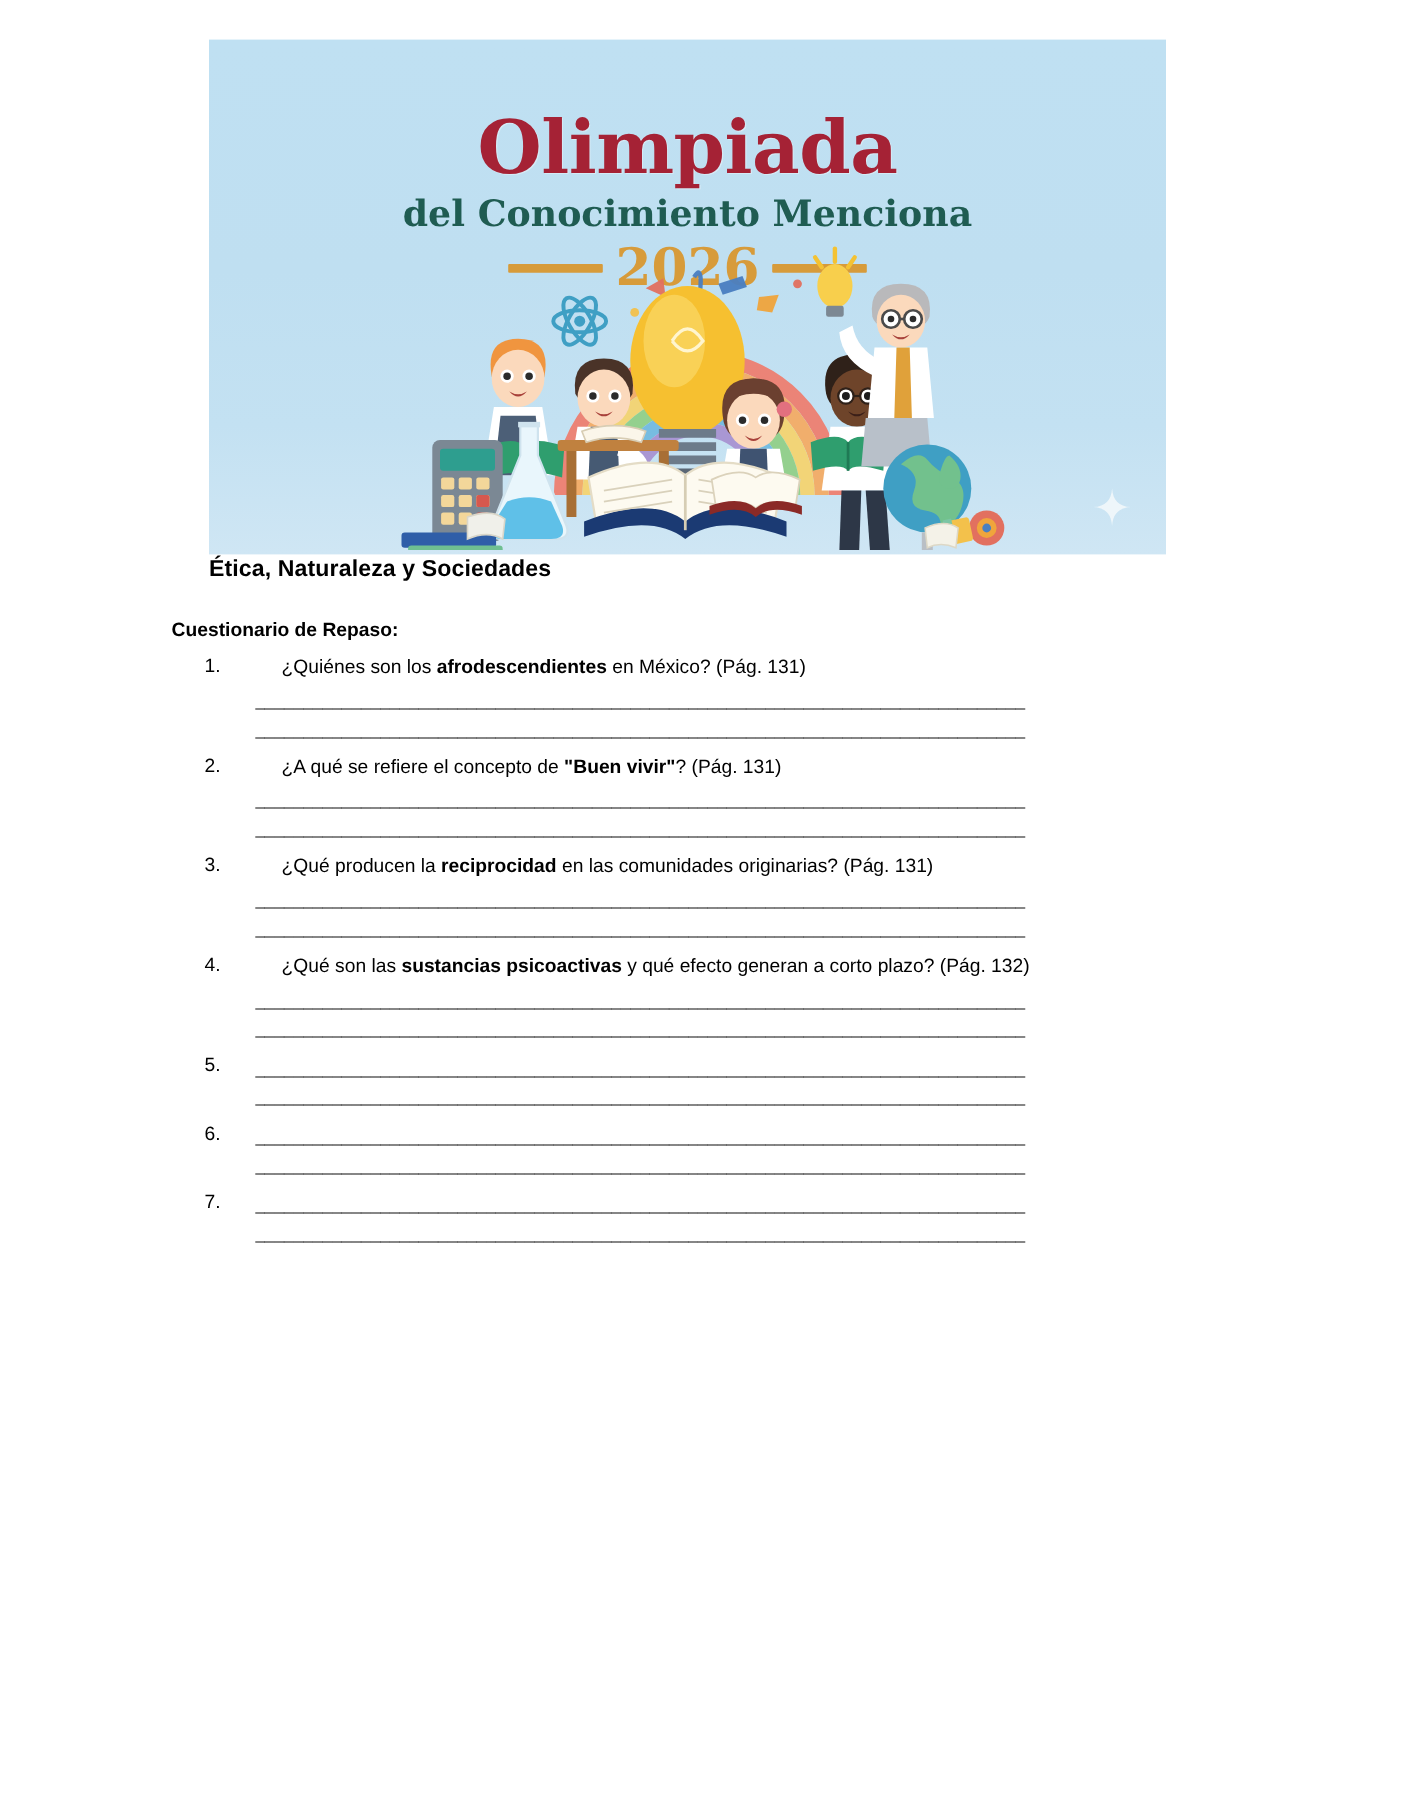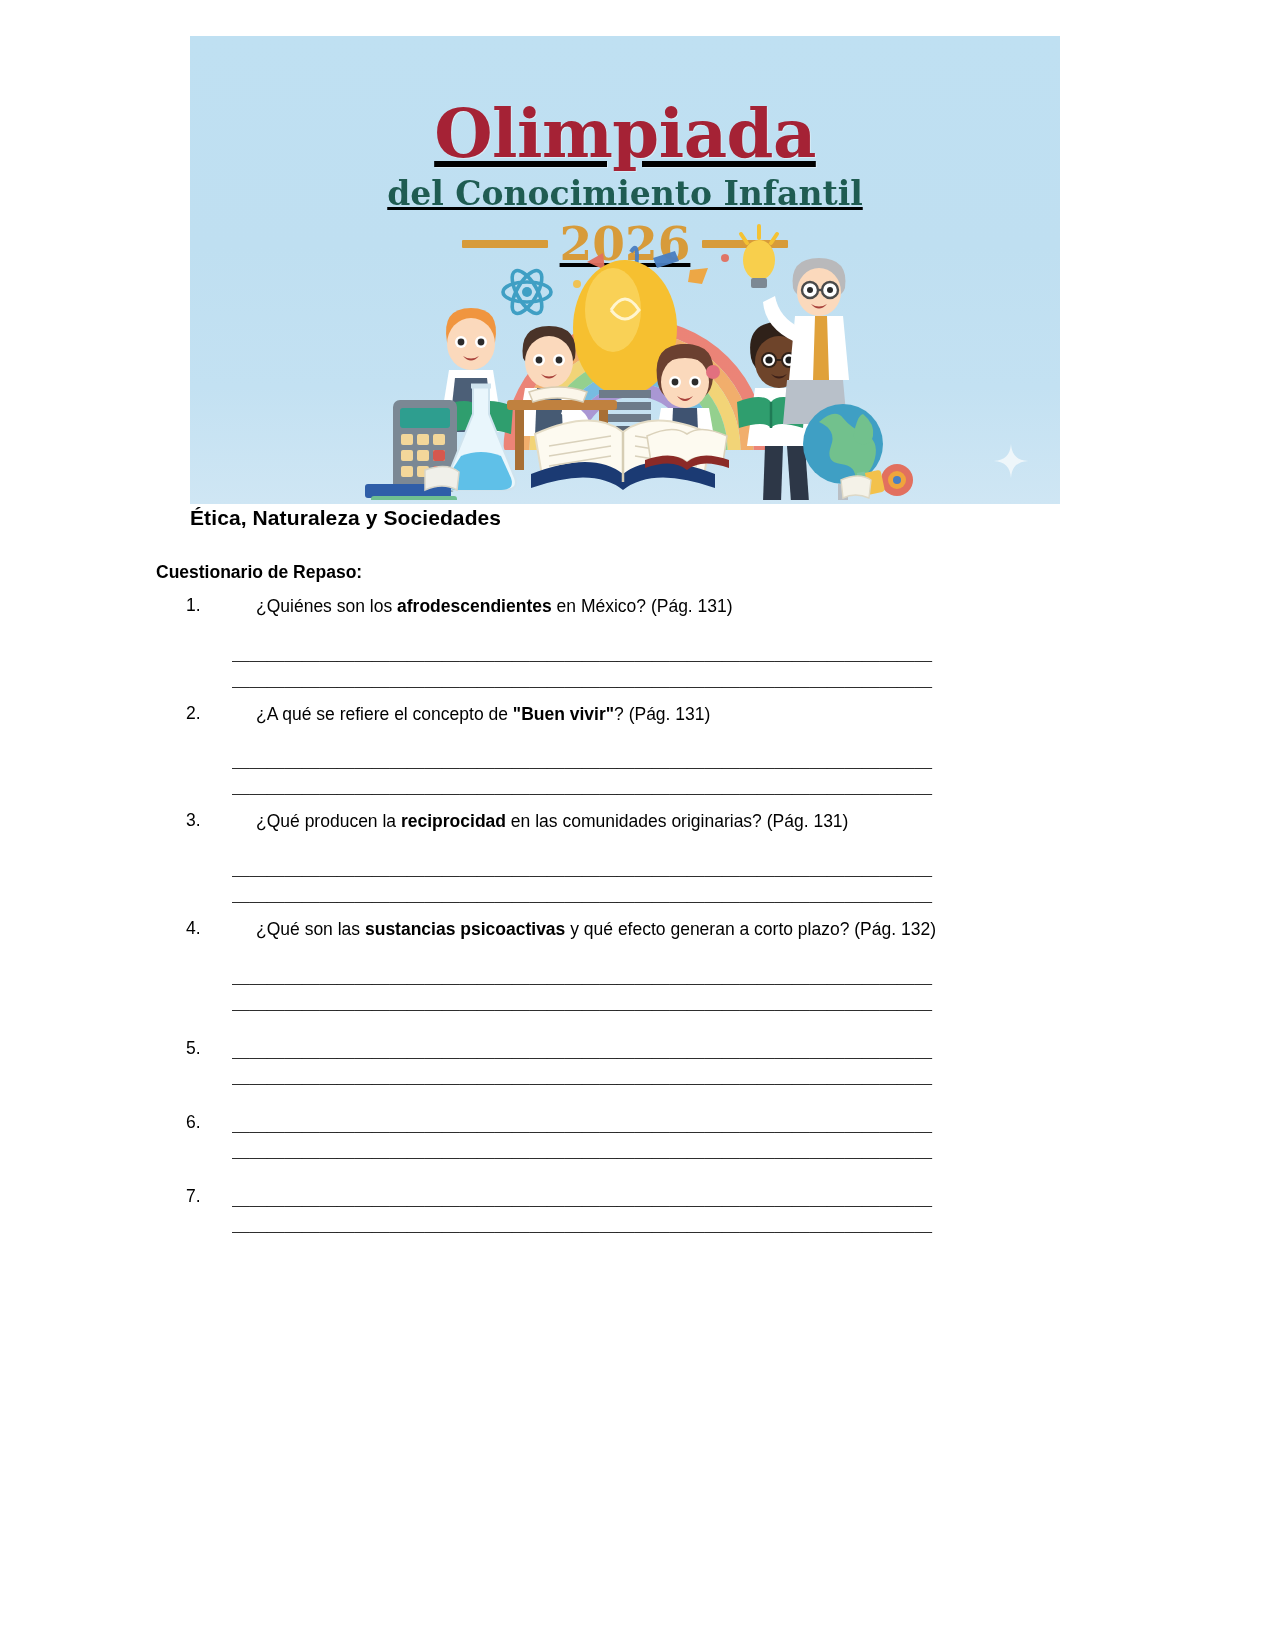--- a/index.html
+++ b/index.html
@@ -37,21 +37,20 @@
   .banner-inner {
     position: absolute;
     inset: 0;
   }
   .logo-block {
     position: absolute;
     left: 0;
     right: 0;
     top: 64px;
     text-align: center;
-    text-decoration: underline;
   }
   .logo-title {
     font-family: "DejaVu Serif", serif;
     font-weight: 700;
     font-size: 67px;
     line-height: 1.0;
     color: #a52235;
     letter-spacing: -0.5px;
     text-shadow: 1px 1px 0 rgba(255,255,255,0.35);
   }
@@ -149,21 +148,21 @@
   }
   .qtext {
     font-size: 17.5px;
     line-height: 1.35;
     white-space: nowrap;
     margin-left: 28px;
   }
   .qtext b { font-weight: 700; }
 
   .answer-lines {
-    margin-top: 22px;
+    margin-top: 5px;
     padding-left: 4px;
   }
   .answer-line {
     font-size: 17.5px;
     line-height: 1.5;
     letter-spacing: 0px;
     white-space: nowrap;
     overflow: hidden;
     height: 26px;
     color: #000;
@@ -173,21 +172,21 @@
 </head>
 <body>
 
 <div class="page">
 
   <div class="banner">
     <div class="banner-inner">
 
       <div class="logo-block">
         <div class="logo-title">Olimpiada</div>
-        <div class="logo-sub">del Conocimiento Infantil</div>
+        <div class="logo-sub">del Conocimiento Menciona</div>
         <div class="logo-year-row">
           <span class="year-rule"></span>
           <span class="logo-year">2026</span>
           <span class="year-rule"></span>
         </div>
       </div>
 
       <div class="art">
         <svg viewBox="0 0 660 300" xmlns="http://www.w3.org/2000/svg">
 

